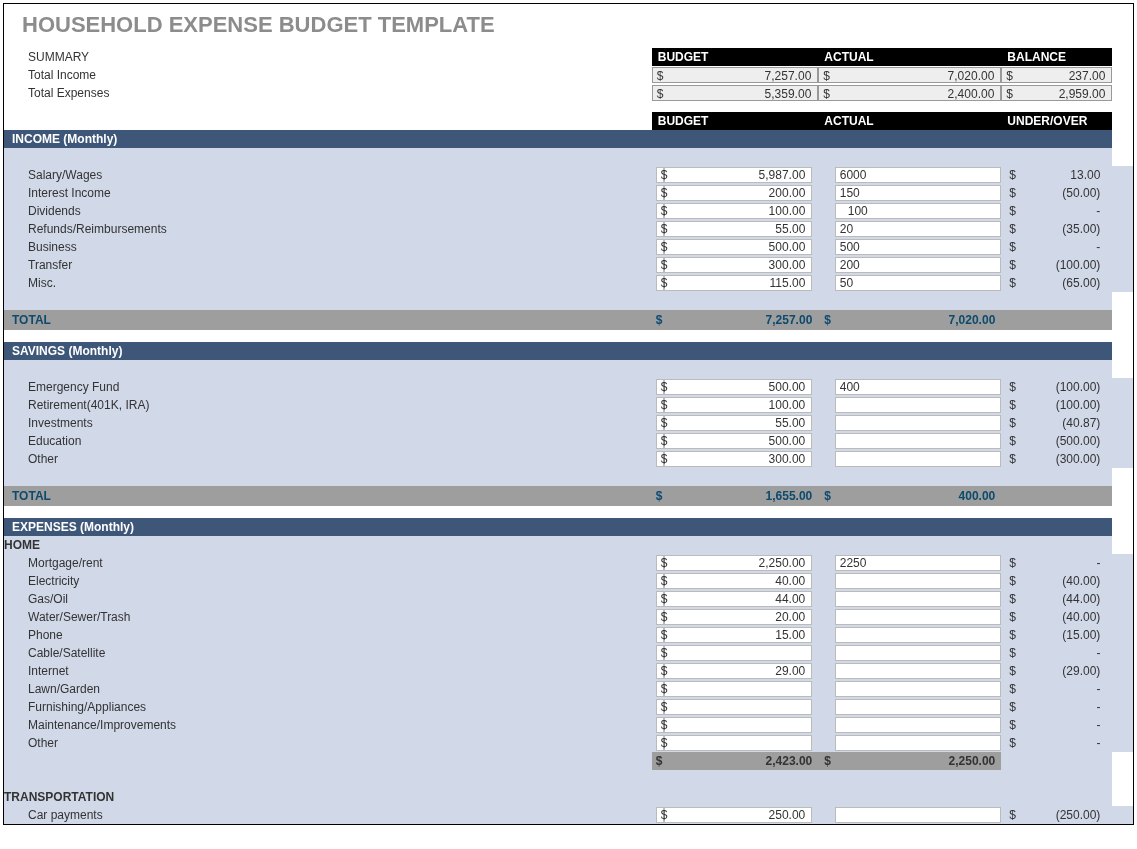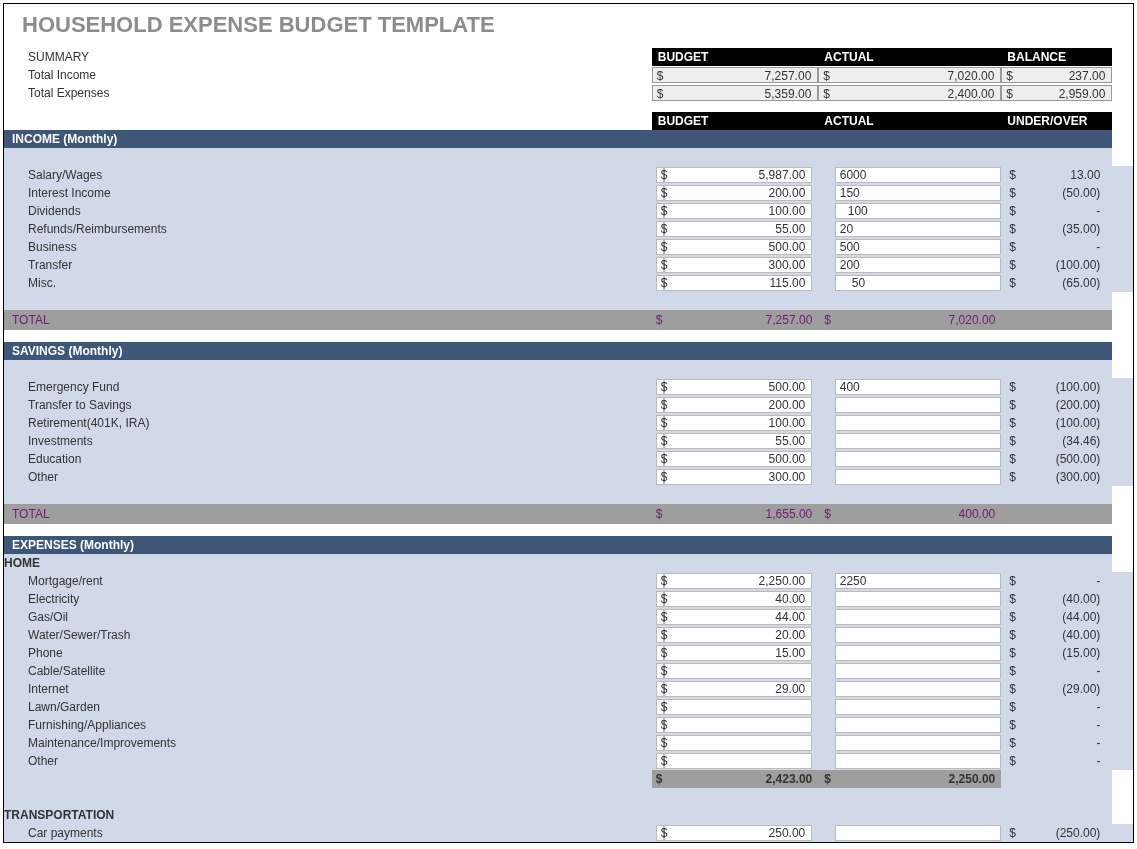--- a/index.html
+++ b/index.html
@@ -55,21 +55,21 @@
   tr.sectionbar td { background:#3e5779; color:#fff; font-weight:bold; height:18px; padding-left:8px;}
   
   tr.lb td { background:#d1d8e8; height:18px;}
   tr.lb .col-label { padding-left:24px; }
   tr.lb .inputcell {
     background:#fff; border:1px solid #bbb;
     height:16px; line-height:15px;
   }
   
   tr.totalrow td {
-    background:#9e9e9e; color:#701a75; font-weight:normal; height:20px;
+    background:#9e9e9e; color:#0c4a6e; font-weight:bold; height:20px;
   }
   tr.totalrow .col-bval, tr.totalrow .col-aval { text-align:right; padding-right:6px;}
   tr.subtotal td.col-bsym,
   tr.subtotal td.col-bval,
   tr.subtotal td.col-asym { background:#9e9e9e; font-weight:bold;}
   tr.subtotal td.col-aval .subactual { background:#9e9e9e; font-weight:bold; text-align:right; padding-right:6px; display:block; height:18px; line-height:18px; margin-left:-6px;}
   
   tr.subhdr td { background:#d1d8e8; font-weight:bold; padding-left:0; height:18px;}
   tr.lb .aval-left { text-align:left; padding-left:0;}
   tr.lb .bval-right{ text-align:right; padding-right:6px;}
@@ -292,21 +292,21 @@
           <tr class="lb">
     <td class="col-label">Misc.</td>
     <td class="col-bsym">
               <div class="inputcell" style="padding-left:4px">$</div>
             </td>
     <td class="col-bval">
               <div class="inputcell bval-right">115.00</div>
             </td>
     <td class="col-asym"></td>
     <td class="col-aval">
-              <div class="inputcell aval-left" style="padding-left:16px">50</div>
+              <div class="inputcell aval-left" style="padding-left:4px">50</div>
             </td>
     <td class="col-uosym">$</td>
     <td class="col-uoval">(65.00)</td>
     <td class="col-gap"></td>
   </tr>
           <tr class="lb">
             <td colspan="7" style="height:8px"></td>
             <td style="background:#fff"></td>
           </tr>
           <tr class="totalrow">
@@ -352,36 +352,20 @@
             </td>
     <td class="col-asym"></td>
     <td class="col-aval">
               <div class="inputcell aval-left" style="padding-left:4px">400</div>
             </td>
     <td class="col-uosym">$</td>
     <td class="col-uoval">(100.00)</td>
     <td class="col-gap"></td>
   </tr>
           <tr class="lb">
-    <td class="col-label">Transfer to Savings</td>
-    <td class="col-bsym">
-              <div class="inputcell" style="padding-left:4px">$</div>
-            </td>
-    <td class="col-bval">
-              <div class="inputcell bval-right">200.00</div>
-            </td>
-    <td class="col-asym"></td>
-    <td class="col-aval">
-              <div class="inputcell aval-left" style="padding-left:4px"></div>
-            </td>
-    <td class="col-uosym">$</td>
-    <td class="col-uoval">(200.00)</td>
-    <td class="col-gap"></td>
-  </tr>
-          <tr class="lb">
     <td class="col-label">Retirement(401K, IRA)</td>
     <td class="col-bsym">
               <div class="inputcell" style="padding-left:4px">$</div>
             </td>
     <td class="col-bval">
               <div class="inputcell bval-right">100.00</div>
             </td>
     <td class="col-asym"></td>
     <td class="col-aval">
               <div class="inputcell aval-left" style="padding-left:4px"></div>
@@ -396,21 +380,21 @@
               <div class="inputcell" style="padding-left:4px">$</div>
             </td>
     <td class="col-bval">
               <div class="inputcell bval-right">55.00</div>
             </td>
     <td class="col-asym"></td>
     <td class="col-aval">
               <div class="inputcell aval-left" style="padding-left:4px"></div>
             </td>
     <td class="col-uosym">$</td>
-    <td class="col-uoval">(34.46)</td>
+    <td class="col-uoval">(40.87)</td>
     <td class="col-gap"></td>
   </tr>
           <tr class="lb">
     <td class="col-label">Education</td>
     <td class="col-bsym">
               <div class="inputcell" style="padding-left:4px">$</div>
             </td>
     <td class="col-bval">
               <div class="inputcell bval-right">500.00</div>
             </td>

